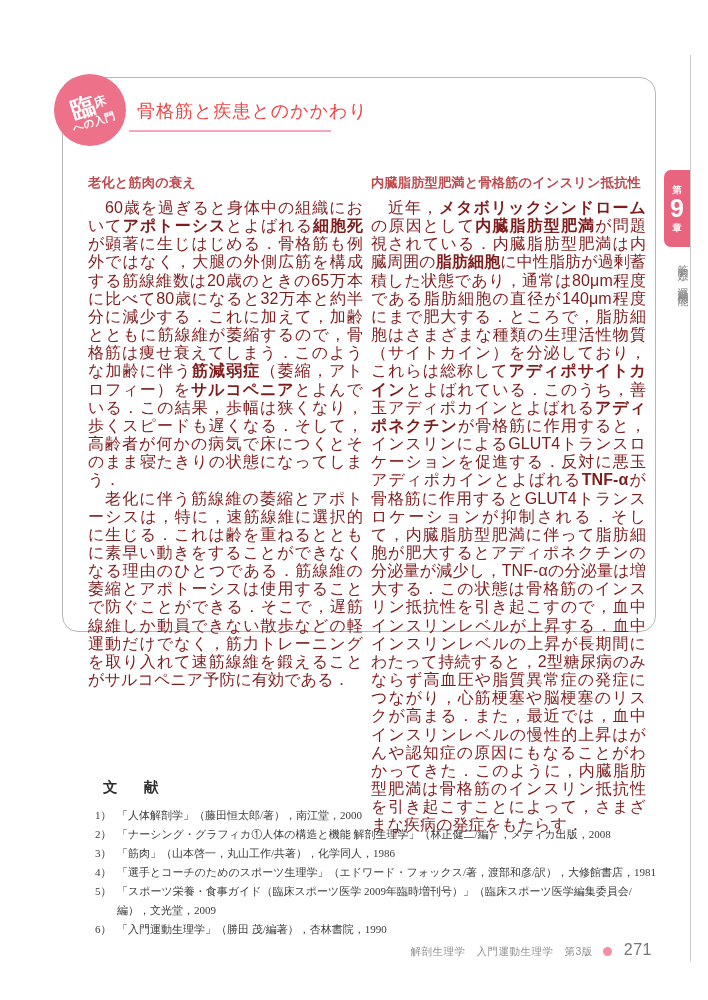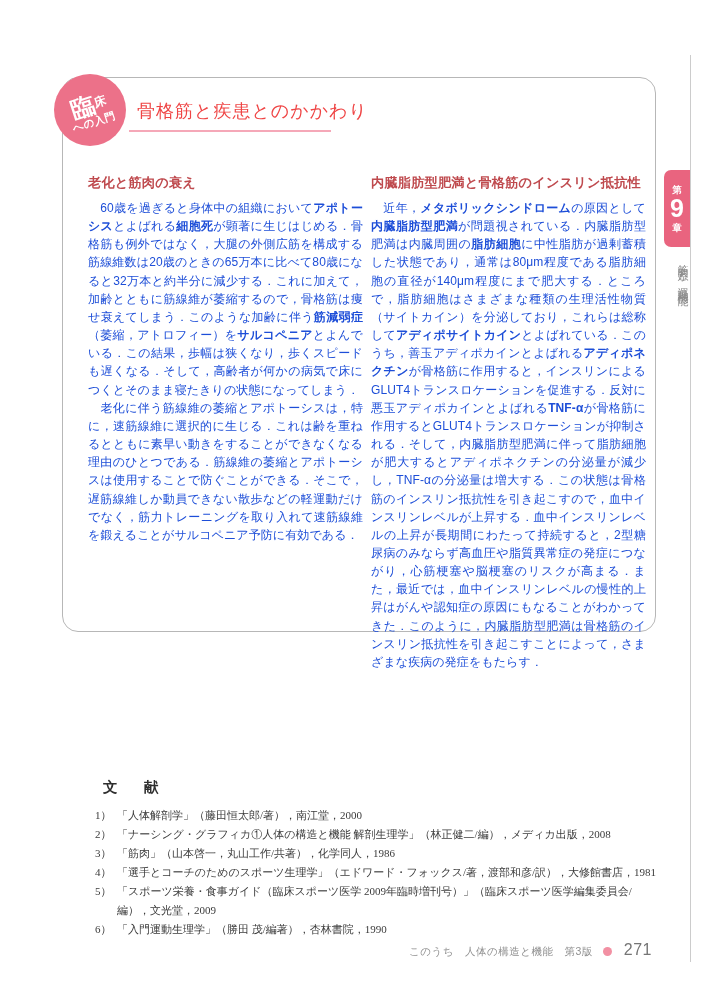--- a/index.html
+++ b/index.html
@@ -29,21 +29,21 @@
   .badge-tail{display:block;font-size:10.5px;font-weight:bold;letter-spacing:0.5px;}
   
   .columns{
     position:absolute;left:88px;top:150px;width:566px;display:flex;gap:8px;margin-top:24px;
   }
   .col{width:275px;}
   .col-heading{
     color:#bf4a4e;font-weight:bold;font-size:13.2px;margin:0 0 7px 0;letter-spacing:0.2px;
   }
   .body-p{
-    margin:0;font-size:12px;line-height:18.15px;color:#1d4ed8;
+    margin:0;font-size:16px;line-height:18.15px;color:#7f1d1d;
     text-align:justify;letter-spacing:0.1px;
   }
   .body-p .b{font-weight:bold;}
   
   .v-rule{position:absolute;left:690px;top:55px;width:1px;height:907px;background:#cccccc;}
   .chapter-tab{
     position:absolute;left:664px;top:170px;width:26px;height:77px;background:#e9647f;
     border-radius:7px 0 0 7px;color:#ffffff;display:flex;flex-direction:column;
     align-items:center;justify-content:center;line-height:1;
   }
@@ -141,16 +141,16 @@
           <span class="ref-text">「スポーツ栄養・食事ガイド（臨床スポーツ医学 2009年臨時増刊号）」（臨床スポーツ医学編集委員会/編），文光堂，2009</span>
         </div>
         <div class="ref-item">
           <span class="ref-no">6）</span>
           <span class="ref-text">「入門運動生理学」（勝田 茂/編著），杏林書院，1990</span>
         </div>
       </div>
   </div>
 
   <div class="footer">
-    <span class="footer-title">このうち　人体の構造と機能　第3版</span><span class="footer-dot"></span><span class="footer-page">271</span>
+    <span class="footer-title">解剖生理学　入門運動生理学　第3版</span><span class="footer-dot"></span><span class="footer-page">271</span>
   </div>
 
 </div>
 
 </body></html>

